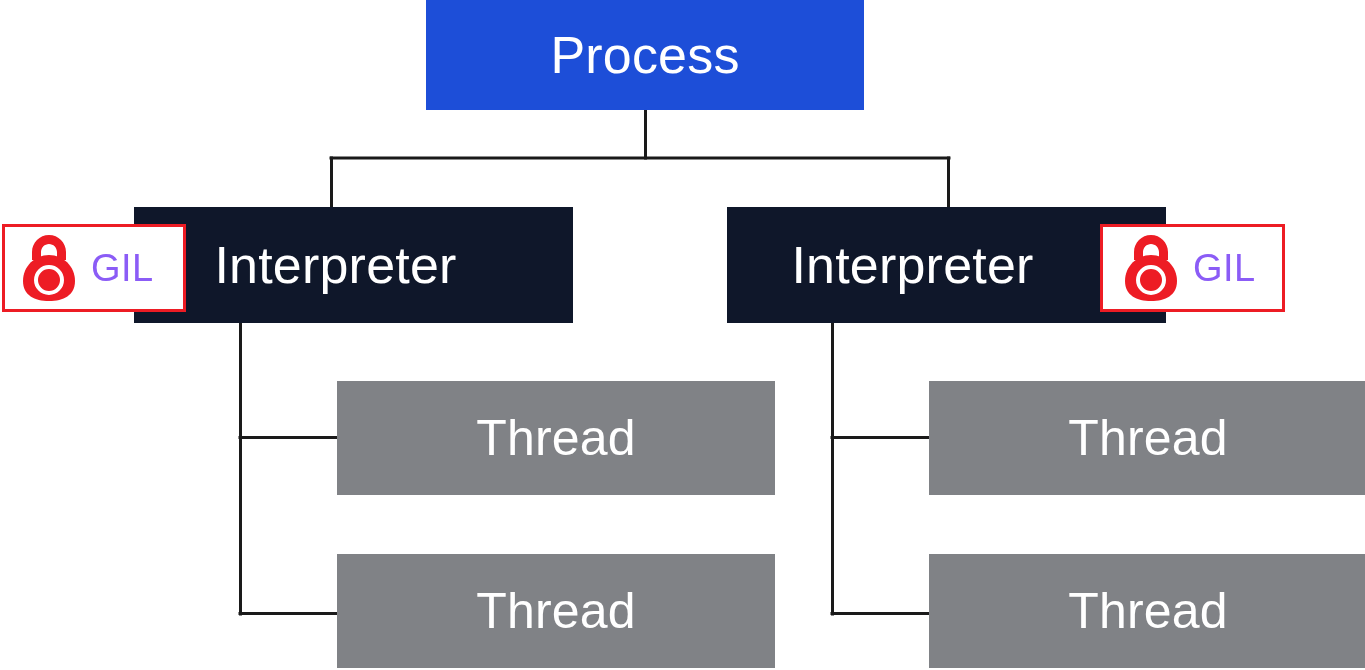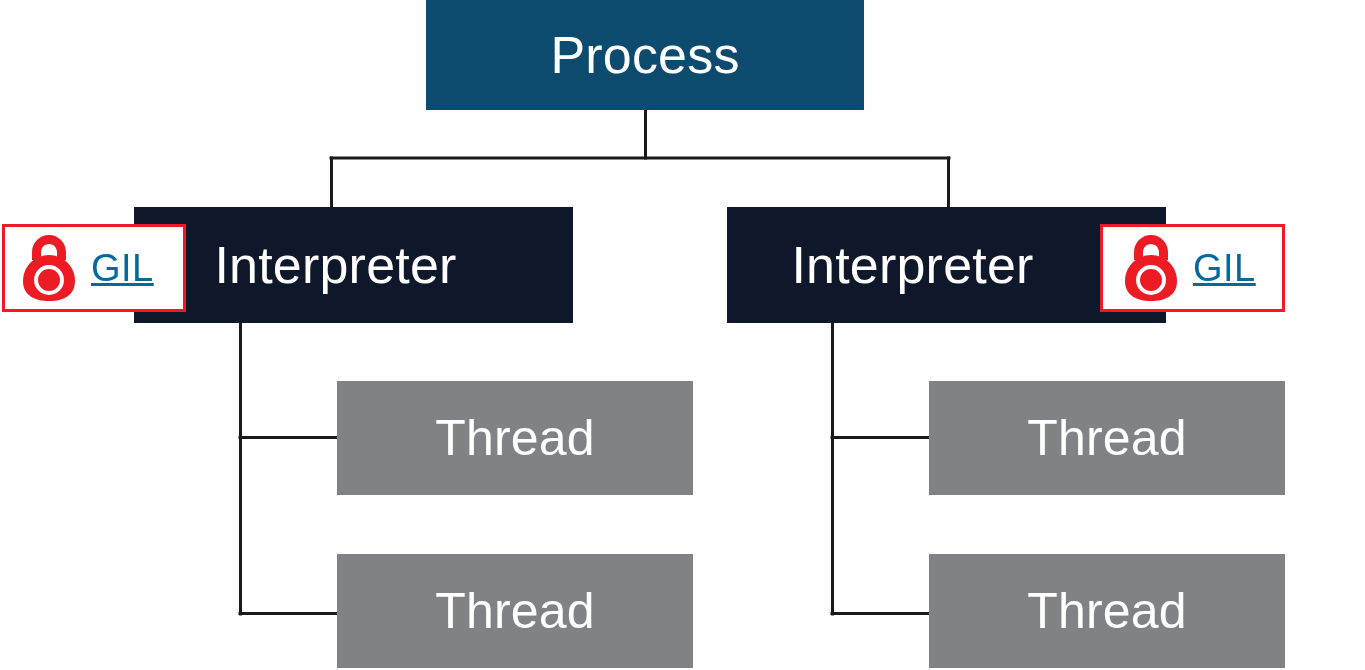--- a/index.html
+++ b/index.html
@@ -29,37 +29,37 @@
     justify-content: center;
     color: #ffffff;
     font-weight: 400;
     letter-spacing: 0.2px;
     white-space: nowrap;
     line-height: 1;
   }
   .node-process {
     left: 426px; top: 0px;
     width: 438px; height: 110px;
-    background: #0c4a6e;
+    background: #1d4ed8;
     font-size: 52px;
     z-index: 3;
   }
   .node-interp {
     width: 439px; height: 116px;
     background: #0f172a;
     font-size: 52px;
     z-index: 3;
   }
   .interp-left  { left: 134px; top: 207px; }
   .interp-right { left: 727px; top: 207px; }
   .interp-left .node-label  { transform: translateX(-18px); }
   .interp-right .node-label { transform: translateX(-34px); }
 
   .node-thread {
-    width: 356px; height: 114px;
+    width: 438px; height: 114px;
     background: #808286;
     font-size: 50px;
     z-index: 3;
   }
   .thread-l1 { left: 337px; top: 381px; }
   .thread-l2 { left: 337px; top: 554px; }
   .thread-r1 { left: 929px; top: 381px; }
   .thread-r2 { left: 929px; top: 554px; }
 
   .gil-badge {
@@ -68,27 +68,26 @@
     border: 3px solid #ed1c24;
     display: flex;
     align-items: center;
     z-index: 6;
     height: 88px;
   }
   .gil-left  { left: 2px;  top: 224px; width: 184px; padding-left: 16px; }
   .gil-right { left: 1100px; top: 224px; width: 185px; padding-left: 20px; }
   .gil-icon { flex: 0 0 auto; display: block; }
   .gil-text {
-    color: #0369a1;
+    color: #8b5cf6;
     font-size: 38px;
     font-weight: 400;
     line-height: 1;
     margin-left: 14px;
     letter-spacing: 0.5px;
-    text-decoration: underline;
   }
 </style>
 </head>
 <body>
 
 <div id="stage">
 
   <svg id="wires" viewBox="0 0 1365 670" width="1365" height="670" aria-hidden="true">
     <g stroke="#1a1a1a" stroke-width="3" fill="none" stroke-linecap="square">
 

